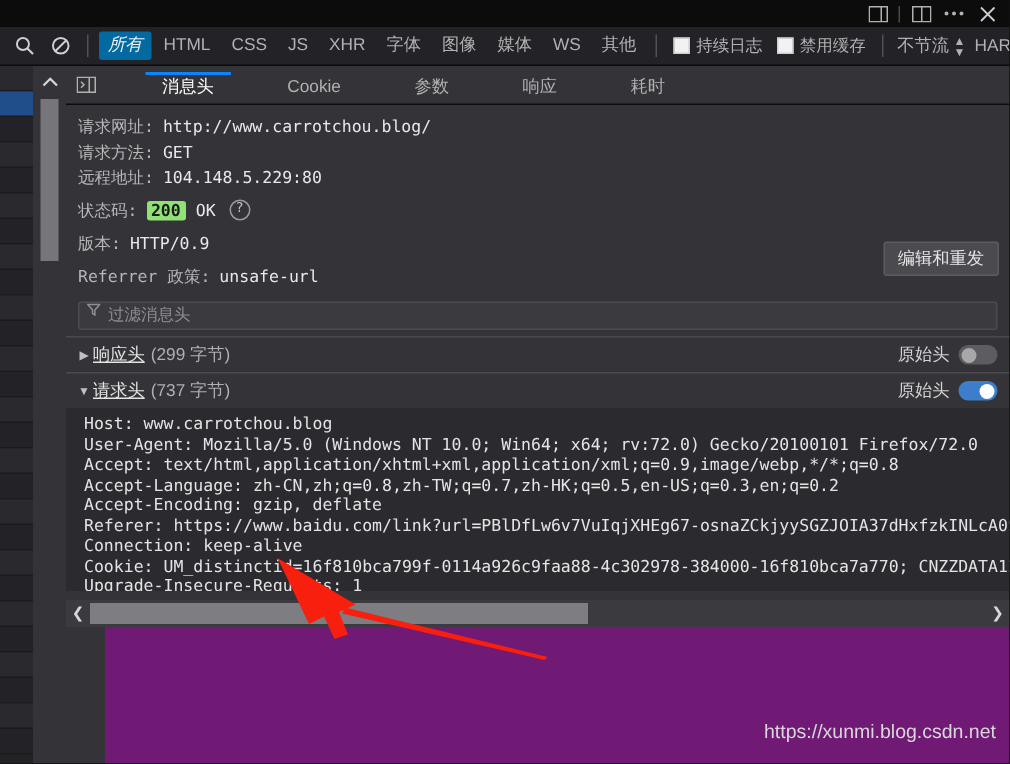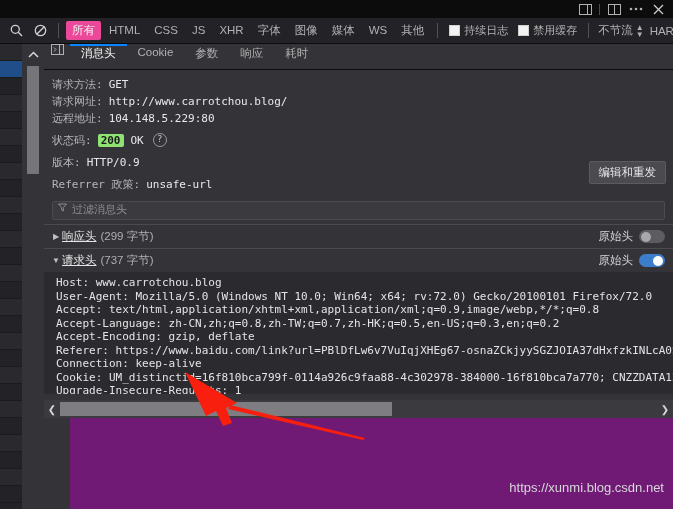--- a/index.html
+++ b/index.html
@@ -68,22 +68,23 @@
     padding: 2px 6px;
     margin: 0 1px;
     border-radius: 2px;
     color: #b1b1b3;
     font-size: 11.5px;
     white-space: nowrap;
     flex: none;
     line-height: 15px;
   }
   .filter-btn.active {
-    background: #ec4899;
+    background: #0369a1;
     color: #f2f2f2;
+    font-style: italic;
   }
   .check-item {
     display: flex;
     align-items: center;
     margin: 0 5px;
     flex: none;
     white-space: nowrap;
   }
   .cbox {
     width: 11px; height: 11px;
@@ -150,23 +151,24 @@
   .details {
     position: absolute;
     left: 44px; top: 44px;
     width: 629px; height: 465px;
     background: #343438;
   }
 
   .tabrow {
     height: 25px;
     display: flex;
-    align-items: flex-start;
+    align-items: center;
     border-bottom: 1px solid #0c0c0d;
     background: #343438;
+    gap: 27px;
   }
   .tab-ico {
     width: 26px;
     display: flex; align-items: center; justify-content: center;
     color: #b1b1b3;
   }
   .tab {
     padding: 0 11px;
     display: flex;
     align-items: center;
@@ -517,26 +519,26 @@
       </div>
       <div class="tab sel">消息头</div>
       <div class="tab">Cookie</div>
       <div class="tab">参数</div>
       <div class="tab">响应</div>
       <div class="tab">耗时</div>
     </div>
 
     <div class="summary">
       <div class="srow">
+        <span class="slabel">请求网址:</span>
+        <span class="svalue">http://www.carrotchou.blog/</span>
+      </div>
+      <div class="srow">
         <span class="slabel">请求方法:</span>
         <span class="svalue">GET</span>
-      </div>
-      <div class="srow">
-        <span class="slabel">请求网址:</span>
-        <span class="svalue">http://www.carrotchou.blog/</span>
       </div>
       <div class="srow">
         <span class="slabel">远程地址:</span>
         <span class="svalue">104.148.5.229:80</span>
       </div>
       <div class="gap"></div>
       <div class="srow">
         <span class="slabel">状态码:</span>
         <span class="badge200">200</span>
         <span class="ok-text">OK</span>

